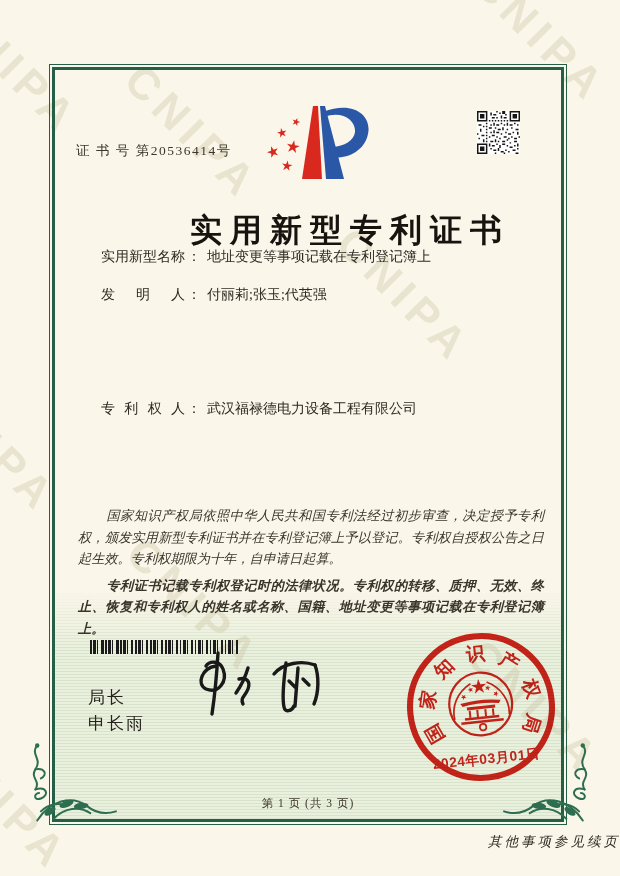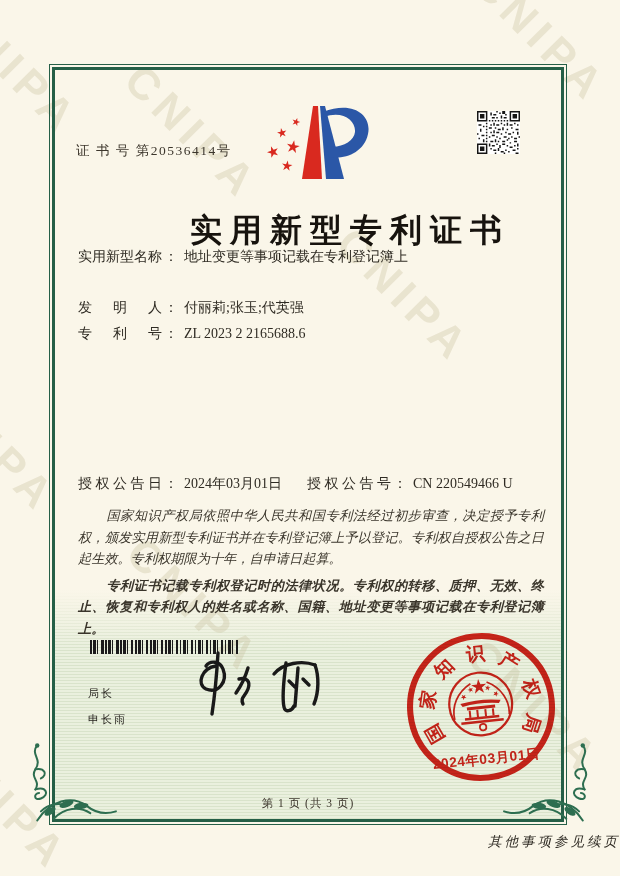--- a/index.html
+++ b/index.html
@@ -35,42 +35,42 @@
   .abs { position:absolute; z-index:4; }
   .cert-no { left:76px; top:110px; font-size:13.5px; letter-spacing:1.5px; color:#3c362c;margin-top:32px; }
   .logo { left:256px; top:102px; }
   .qr { left:477px; top:111px; }
   .title {
     left:350px; top:188px; transform:translateX(-50%);
     font-size:32px; font-weight:700; letter-spacing:8px;
     white-space:nowrap; color:#17130e;margin-top:21px;
   }
   .frow { left:78px; font-size:14px; line-height:22px; }
-  .flabel { display:inline-block; width:84px; text-align:justify; text-align-last:justify; vertical-align:top; }
+  .flabel { display:inline-block; width:84px; text-align:justify; text-align-last:justify; vertical-align:top;margin-left:23px; }
   .fcolon { display:inline-block; margin:0 6px 0 2px; vertical-align:top; }
   .fvalue { display:inline-block; vertical-align:top; white-space:pre-line; max-width:372px; }
   .grant-pair2 { position:absolute; left:229px; top:0; white-space:nowrap; }
   .paras {
     left:78px; top:505px; width:466px;
     font-size:13.2px; line-height:21.5px; color:#3a352b;
     text-align:justify; font-style:italic;
   }
   .paras p { margin:0; text-indent:2.15em; }
   .paras p + p { margin-top:5px;font-weight:bold; }
   .barcode {
     left:90px; top:640px; width:150px; height:14px;
     background:repeating-linear-gradient(90deg,
       #1b1b1b 0 1.5px, transparent 1.5px 3px,
       #1b1b1b 3px 6px,  transparent 6px 7px,
       #1b1b1b 7px 8px,  transparent 8px 11px,
       #1b1b1b 11px 13.5px, transparent 13.5px 15px);
   }
   .director-title, .director-name {
     left:88px; font-family:"Liberation Sans", sans-serif;
-    font-size:11px; letter-spacing:2px; color:#26231e; font-weight:500;
+    font-size:17px; letter-spacing:2px; color:#26231e; font-weight:500;
   }
   .director-title { top:686px; }
   .director-name  { top:712px; }
   .sig { left:182px; top:648px; }
   .seal { left:405px; top:631px; width:152px; height:152px; transform:rotate(-6deg); mix-blend-mode:multiply; }
   .seal text { font-family:"Liberation Sans", sans-serif; font-weight:700; }
   .page-info { left:52px; top:796px; width:512px; text-align:center; font-size:11.5px; letter-spacing:1px; color:#3c362c; }
   .note { left:0; top:833px; width:620px; text-align:right; font-size:13.5px; letter-spacing:3px; color:#2f2b24; font-style:italic; }
   .orn { top:740px; width:92px; height:86px; z-index:4; }
   .orn.left { left:26px; }
@@ -132,33 +132,27 @@
       M9,20h2v1h-2z M12,19h1v2h-1z M14,20h1v1h-1z M17,20h2v1h-2z M20,19h1v1h-1z M22,21h1v1h-1z M25,20h2v1h-2z
       M8,22h1v2h-1z M10,23h2v1h-2z M13,22h1v1h-1z M15,23h1v2h-1z M17,22h2v1h-2z M20,23h1v1h-1z M22,24h2v1h-2z M25,23h1v1h-1z M27,22h1v2h-1z
       M9,25h1v1h-1z M11,26h2v1h-2z M14,25h1v2h-1z M16,27h2v1h-2z M19,26h1v1h-1z M21,27h1v1h-1z M24,26h2v1h-2z M27,25h1v1h-1z M26,28h2v1h-2z M12,28h1v1h-1z M18,28h1v1h-1z"></path>
   </svg>
 
   <div class="abs title">实用新型专利证书</div>
 
   <div class="abs frow" style="top:246px;">
     <span class="flabel">实用新型名称</span><span class="fcolon">：</span><span class="fvalue">地址变更等事项记载在专利登记簿上</span>
   </div>
-  <div class="abs frow" style="top:297px;">
+  <div class="abs frow" style="top:284px;">
     <span class="flabel">发明人</span><span class="fcolon">：</span><span class="fvalue">付丽莉;张玉;代英强</span>
   </div>
-  <div class="abs frow" style="top:323px;">
-    <span class="flabel">专利号</span><span class="fcolon">：</span><span class="fvalue">ZL 2023 2 2165688.6</span>
+  <div class="abs frow" style="top:398px;">
+    <span class="flabel">专利权人</span><span class="fcolon">：</span><span class="fvalue">武汉福禄德电力设备工程有限公司</span>
   </div>
   <div class="abs frow" style="top:473px; width:470px;">
-    <span style="white-space:nowrap;">
-      <span class="flabel">授权公告日</span><span class="fcolon">：</span><span>2024年03月01日</span>
-    </span>
-    <span class="grant-pair2">
-      <span class="flabel">授权公告号</span><span class="fcolon">：</span><span>CN 220549466 U</span>
-    </span>
   </div>
 
   <div class="abs paras">
     <p>国家知识产权局依照中华人民共和国专利法经过初步审查，决定授予专利权，颁发实用新型专利证书并在专利登记簿上予以登记。专利权自授权公告之日起生效。专利权期限为十年，自申请日起算。</p>
     <p>专利证书记载专利权登记时的法律状况。专利权的转移、质押、无效、终止、恢复和专利权人的姓名或名称、国籍、地址变更等事项记载在专利登记簿上。</p>
   </div>
 
   <div class="abs barcode"></div>
 
   <div class="abs director-title">局长</div>

